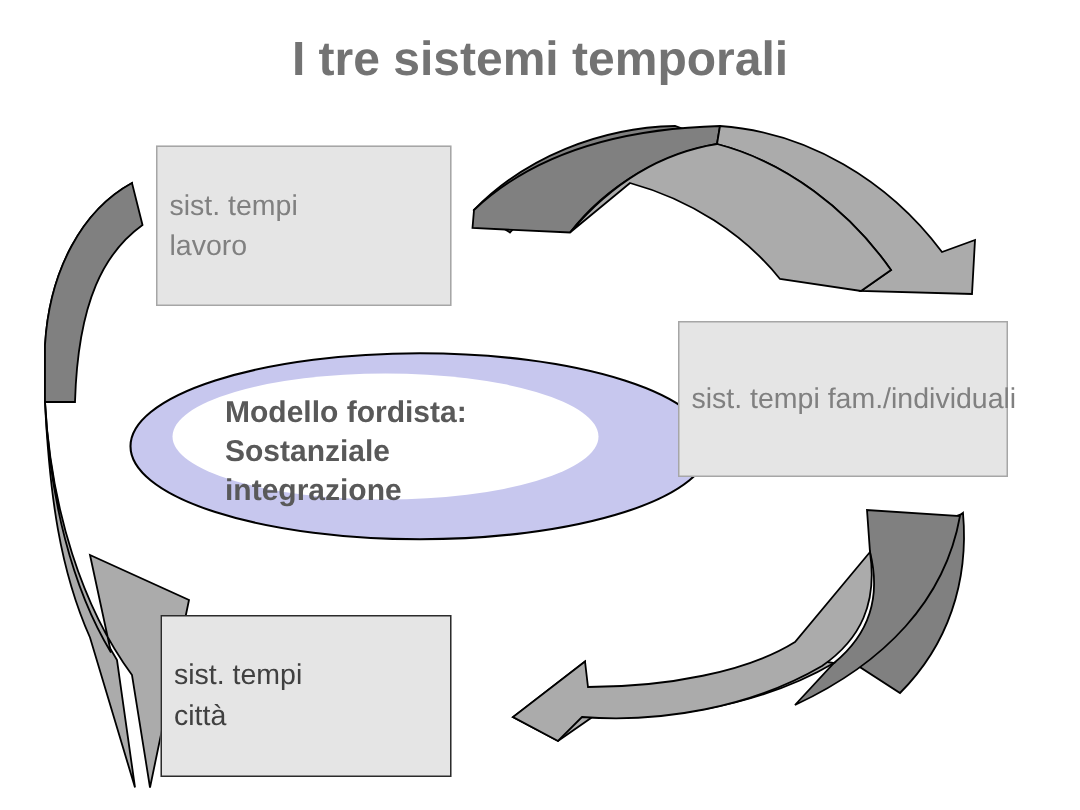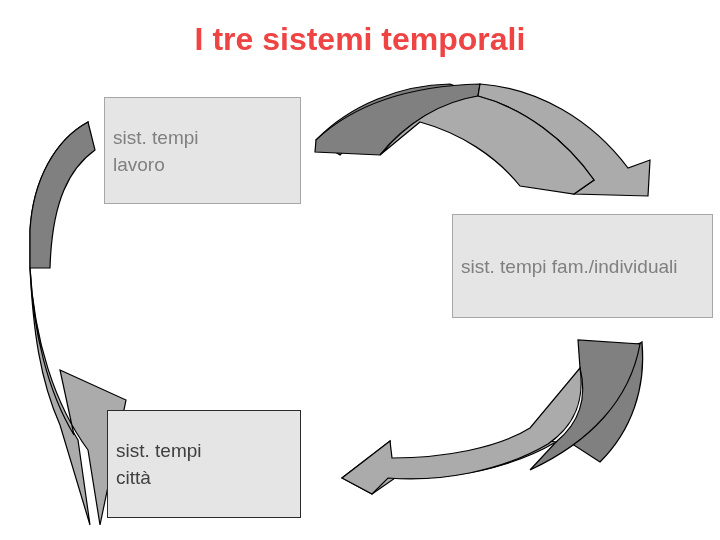--- a/index.html
+++ b/index.html
@@ -20,21 +20,21 @@
 
   
   #slide-title {
     position: absolute;
     left: 0;
     top: 20px;
     width: 720px;
     text-align: center;
     font-size: 32px;
     font-weight: bold;
-    color: #ef4444;
+    color: #737373;
     letter-spacing: 0px;
     line-height: 38px;
     white-space: nowrap;
   }
 
   
   #arrows {
     position: absolute;
     left: 0;
     top: 0;
@@ -74,21 +74,21 @@
     height: 108px;
     border: 1px solid #2b2b2b;
   }
   #box-citta .box-text {
     color: #404040;
   }
 
   #box-famiglia {
     left: 452px;
     top: 214px;
-    width: 261px;
+    width: 220px;
     height: 104px;
     border: 1px solid #a6a6a6;
   }
   #box-famiglia .box-text {
     white-space: nowrap;
     color: #808080;
   }
 
   
   #ellipse-group {
@@ -164,20 +164,29 @@
 
       <path d="M 556,442 C 505,472 440,480 395,478
                L 372,494 L 342,478 L 390,441 L 390,462
                C 440,462 500,456 530,438 Z" fill="#ababab" stroke="#000000" stroke-width="1.2"></path>
       <path d="M 580,368 C 585,402 574,426 548,444
                C 500,472 440,482 388,478 L 372,494 L 342,478
                L 390,441 L 392,458 C 444,458 498,448 530,428 Z" fill="#ababab" stroke="#000000" stroke-width="1.2"></path>
     </g>
   </svg>
 
+  <div id="ellipse-group">
+    <svg id="ellipse-shape" viewBox="0 0 390 127">
+      <ellipse cx="195" cy="63.5" rx="193" ry="62" fill="#c7c7ee" stroke="#000000" stroke-width="1.4"></ellipse>
+      <ellipse cx="172" cy="57" rx="142" ry="42" fill="#ffffff" stroke="none"></ellipse>
+    </svg>
+    <div id="ellipse-label">Modello fordista:
+Sostanziale
+integrazione</div>
+  </div>
 
   <div class="node-box" id="box-lavoro">
     <div class="box-text">sist. tempi
 lavoro</div>
   </div>
 
   <div class="node-box" id="box-famiglia">
     <div class="box-text">sist. tempi fam./individuali</div>
   </div>
 

